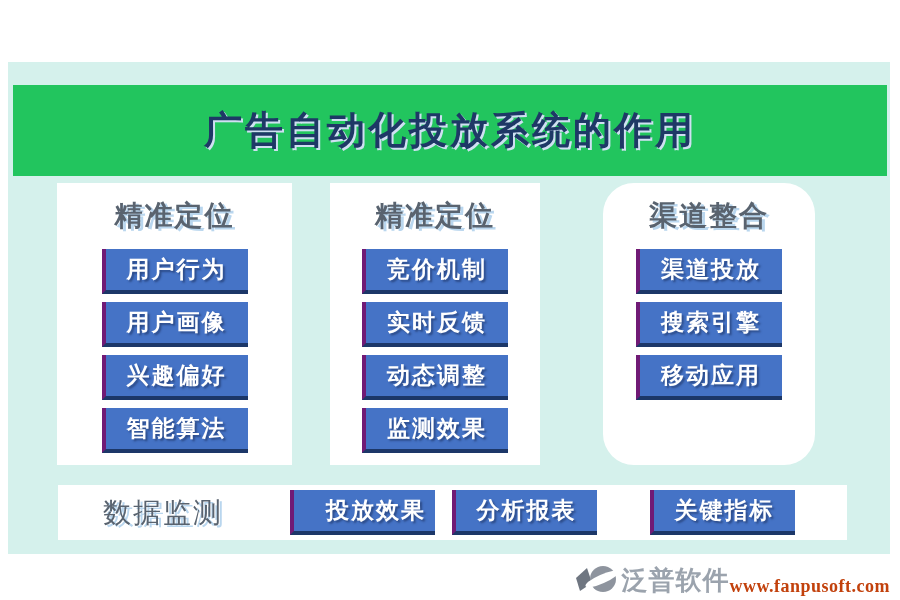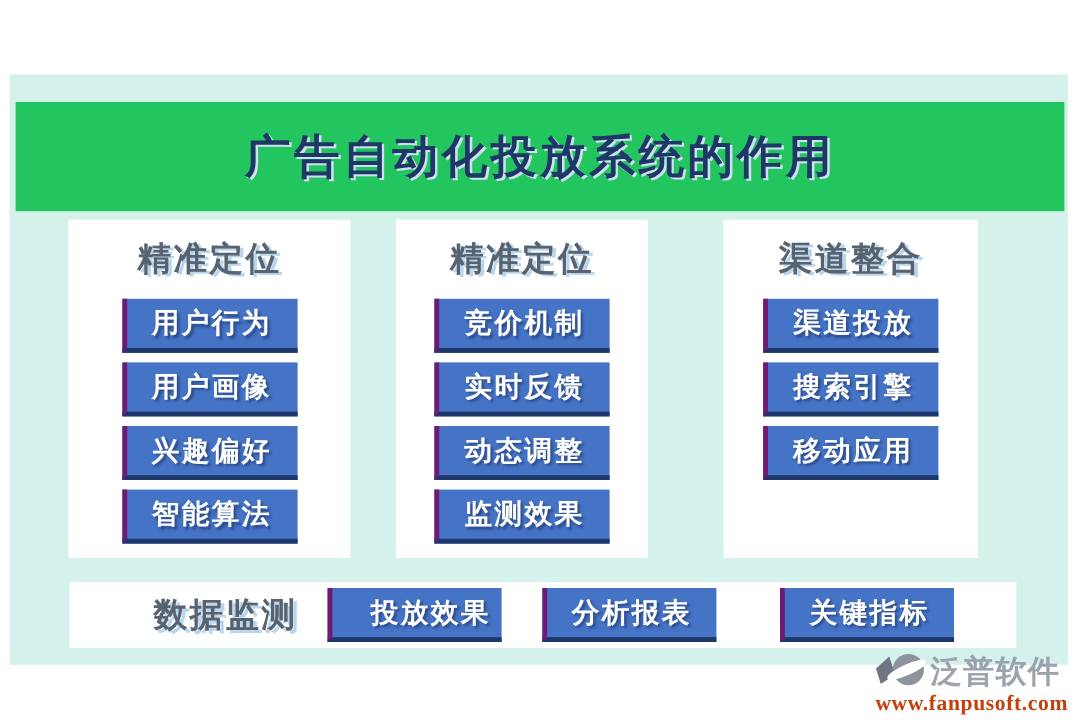--- a/index.html
+++ b/index.html
@@ -19,54 +19,53 @@
   .main-title{
     font-size:38px;font-weight:bold;color:#1e3866;letter-spacing:3px;
     text-shadow:2px 2px 0 #cfe0f2;
   }
   .col-card{
     position:absolute;top:183px;height:282px;background:#ffffff;
     display:flex;flex-direction:column;align-items:center;
   }
   .col-1{left:57px;width:235px;}
   .col-2{left:330px;width:210px;}
-  .col-3{left:603px;width:212px;}
+  .col-3{left:603px;width:212px;border-radius:31px;}
   .col-header{
     margin-top:14px;margin-bottom:14px;
     font-size:28px;font-weight:bold;color:#59636f;letter-spacing:2px;
     text-shadow:3px 2px 0 #b9d6ee;
   }
   .pill-btn{
     width:146px;height:45px;margin-bottom:8px;box-sizing:border-box;
     background:#4573c6;
     border-left:4px solid #701a75;border-bottom:4px solid #1c3768;
     display:flex;align-items:center;justify-content:center;
     color:#ffffff;font-size:23px;font-weight:bold;letter-spacing:2px;
     text-shadow:2px 2px 2px rgba(20,35,75,0.5);
   }
   .bottom-card{
     position:absolute;left:58px;top:485px;width:789px;height:55px;
     background:#ffffff;
   }
   .bottom-header{
     position:absolute;left:0;top:0;width:210px;height:55px;
     display:flex;align-items:center;justify-content:center;
-    font-size:28px;font-weight:bold;color:#59636f;letter-spacing:2px;
+    font-size:28px;font-weight:normal;color:#59636f;letter-spacing:2px;
     text-shadow:3px 2px 0 #b9d6ee;
-    padding-left:25px;
   }
   .bottom-btn{
     position:absolute;top:5px;width:145px;height:45px;margin:0;
   }
-  .bb-1{left:215px;padding-left:23px;}
+  .bb-1{left:232px;padding-left:23px;}
   .bb-2{left:394px;}
   .bb-3{left:592px;}
   .footer-logo{
     position:absolute;right:10px;bottom:3px;
-    display:flex;flex-direction:column;align-items:flex-start;
+    display:flex;flex-direction:row;align-items:flex-end;
   }
   .footer-row{display:flex;align-items:center;}
   .brand-name{
     font-size:26px;font-weight:bold;color:#9ba3ad;letter-spacing:1px;line-height:30px;
   }
   .brand-url{
     font-size:18px;font-weight:bold;color:#c2410c;letter-spacing:0.5px;margin-top:0px;
   }
 </style>
 </head>

